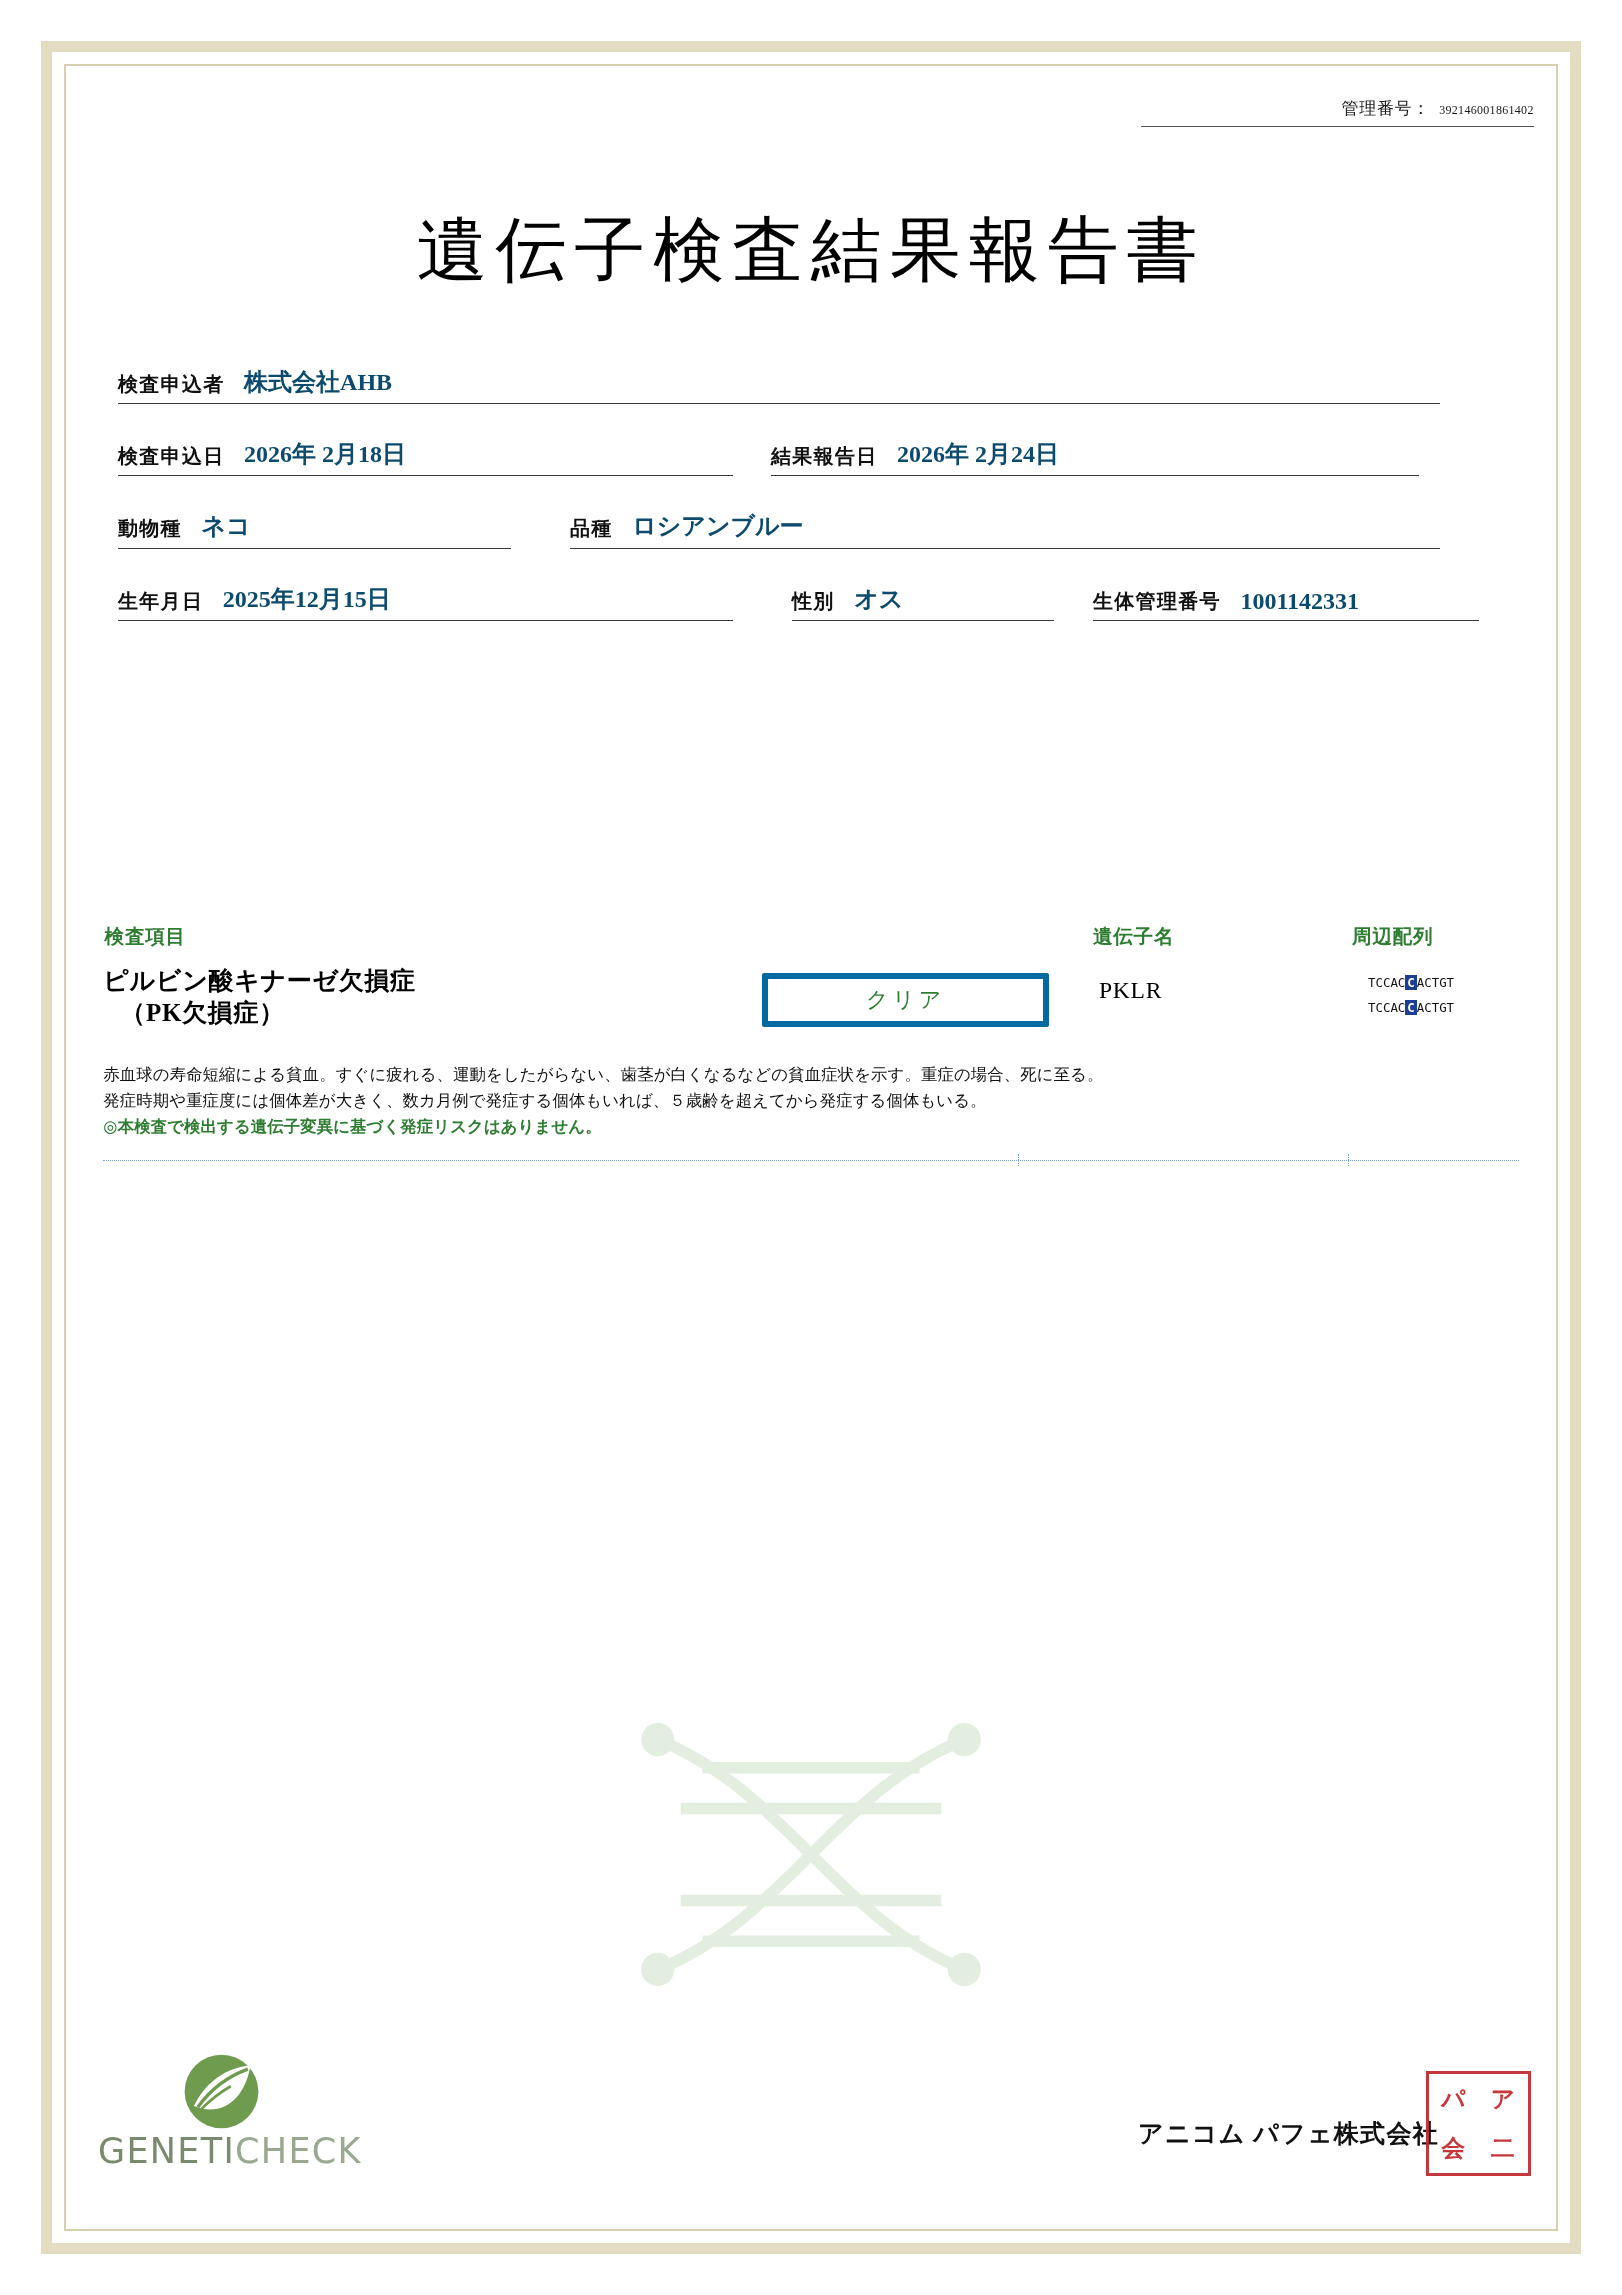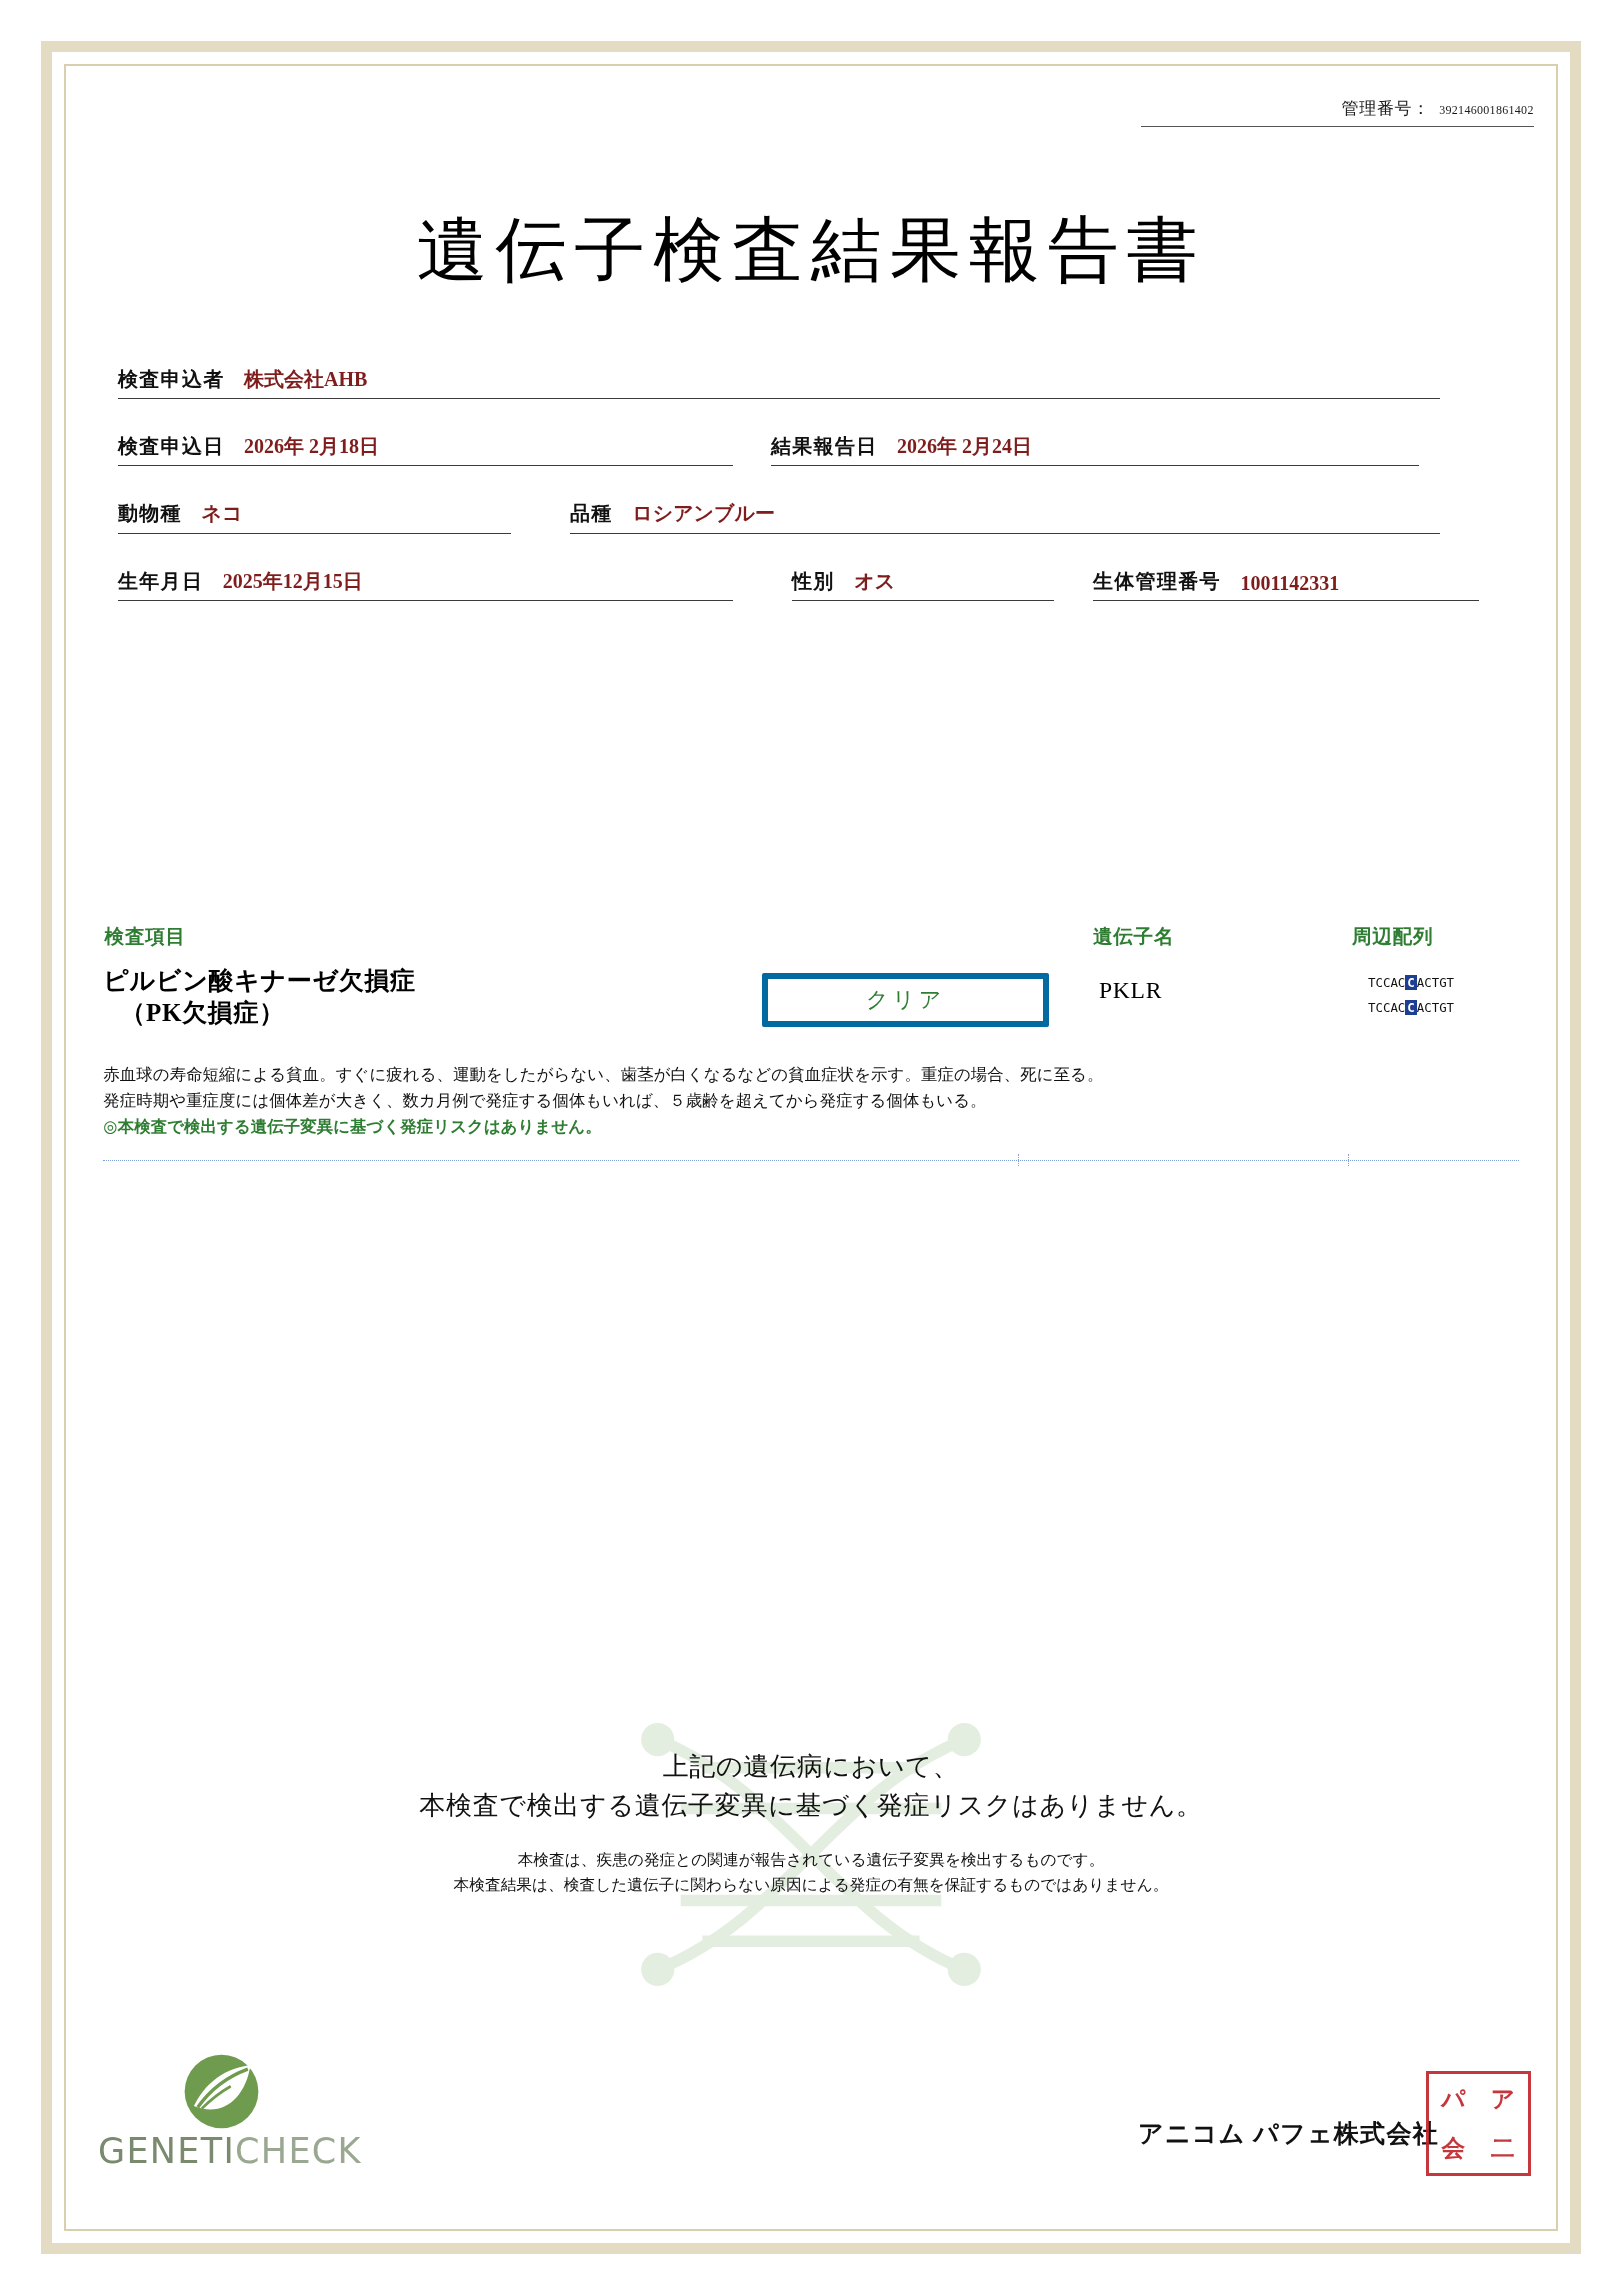--- a/index.html
+++ b/index.html
@@ -101,24 +101,24 @@
     padding-bottom: 5.2px;
   }
   .field .lbl {
     font-size: 20px;
     font-weight: bold;
     white-space: nowrap;
     letter-spacing: 1.3px;
     color: #111;
   }
   .field .val {
-    font-size: 20px;
+    font-size: 24px;
     margin-left: 19.6px;
     white-space: nowrap;
-    color: #7f1d1d;
+    color: #0c4a6e;
     font-weight: bold;
   }
   .field .val.num {
     font-family: "Liberation Serif", serif;
     font-weight: bold;
   }
   .f-applicant { width: 1322px; }
   .f-appdate  { width: 615px; }
   .f-repdate  { width: 648px; margin-left: 38px; }
   .f-species  { width: 393px; }
@@ -460,28 +460,20 @@
         <path d="M95 178 L 265 178"></path>
       </g>
       <g fill="#a8c99a">
         <circle cx="60" cy="20" r="13"></circle>
         <circle cx="300" cy="20" r="13"></circle>
         <circle cx="60" cy="200" r="13"></circle>
         <circle cx="300" cy="200" r="13"></circle>
       </g>
     </svg>
 
-    <div class="conclusion">
-      <div class="c1">上記の遺伝病において、</div>
-      <div class="c2">本検査で検出する遺伝子変異に基づく発症リスクはありません。</div>
-      <div class="small">
-        <div>本検査は、疾患の発症との関連が報告されている遺伝子変異を検出するものです。</div>
-        <div>本検査結果は、検査した遺伝子に関わらない原因による発症の有無を保証するものではありません。</div>
-      </div>
-    </div>
 
     <div class="footer">
       <div class="logo">
         <svg class="logo-mark" viewBox="0 0 120 120">
           <circle cx="60" cy="60" r="56" fill="#6f9b4e"></circle>
           <path d="M18 82 C 40 36, 80 22, 104 20 C 96 70, 62 100, 18 82 Z" fill="#ffffff"></path>
           <path d="M24 84 C 48 50, 78 34, 100 26" stroke="#6f9b4e" stroke-width="5" fill="none"></path>
           <path d="M30 86 C 46 70, 60 60, 74 52" stroke="#6f9b4e" stroke-width="4" fill="none"></path>
         </svg>
         <div class="logo-text">

